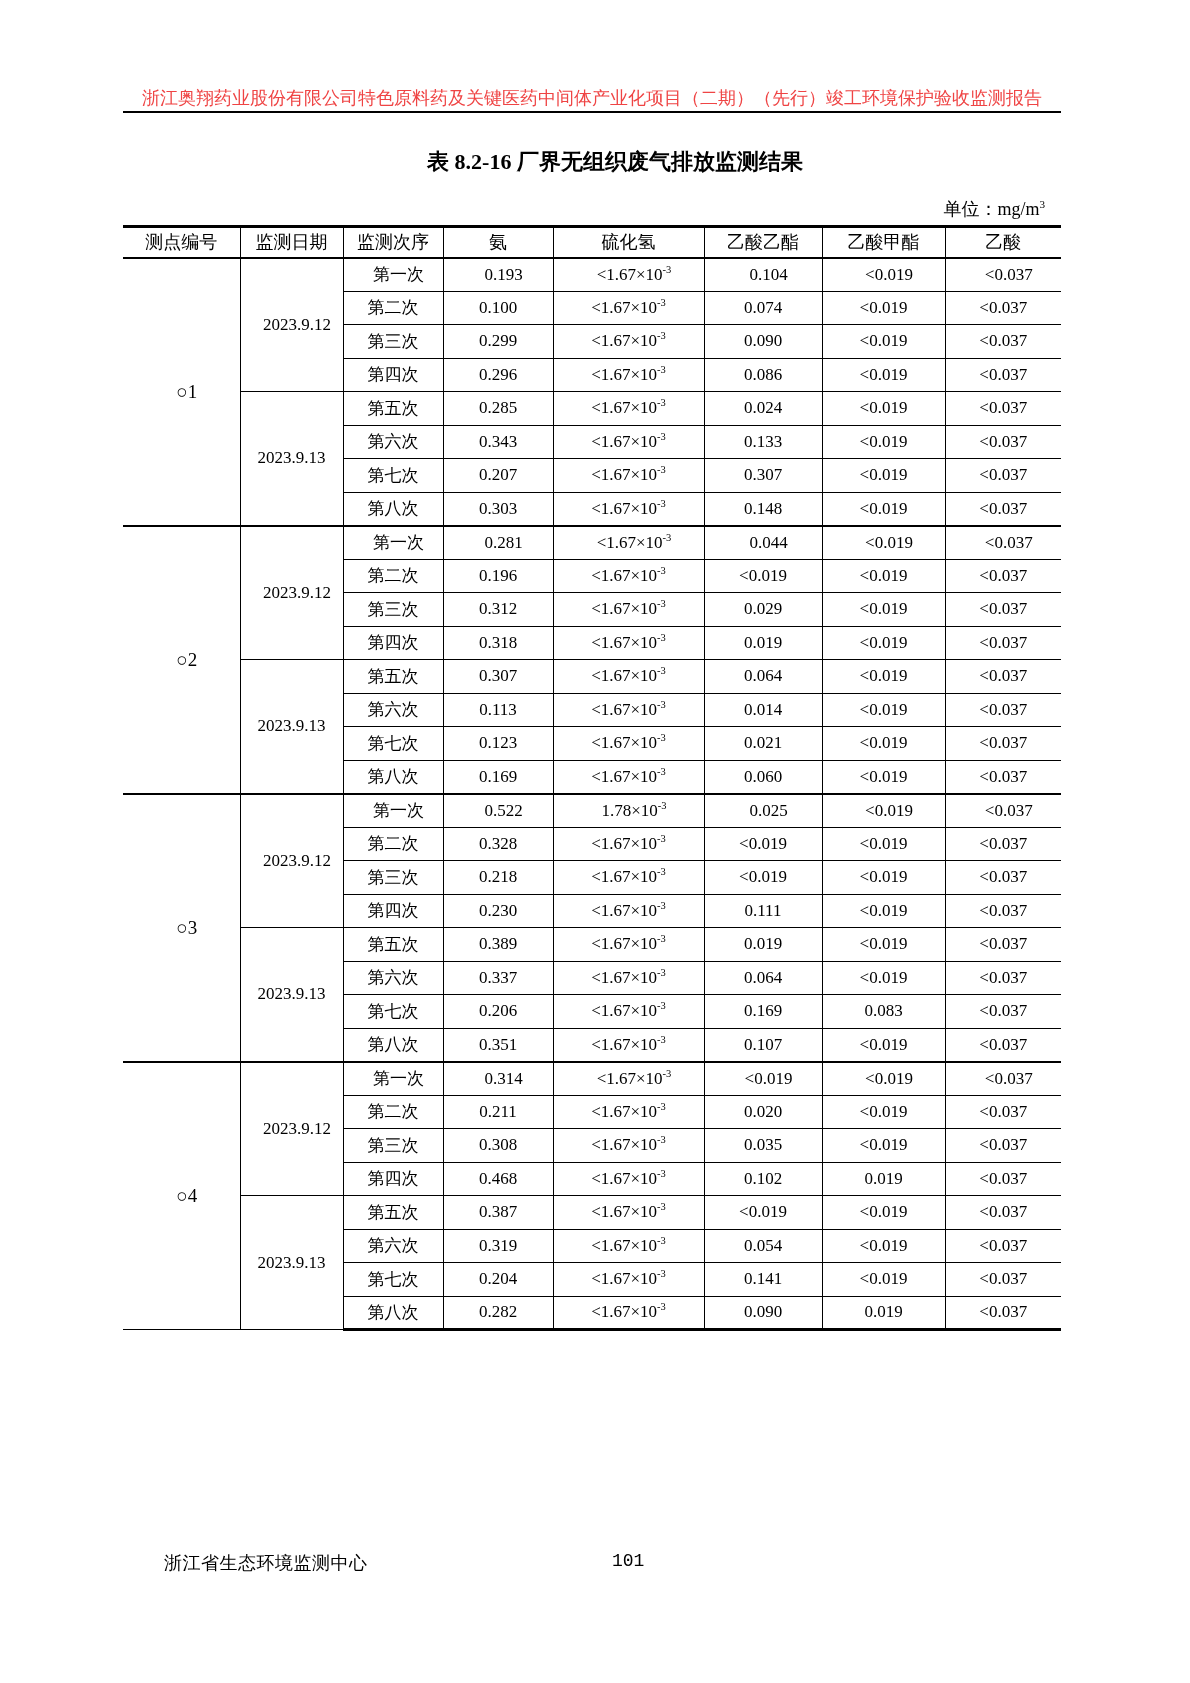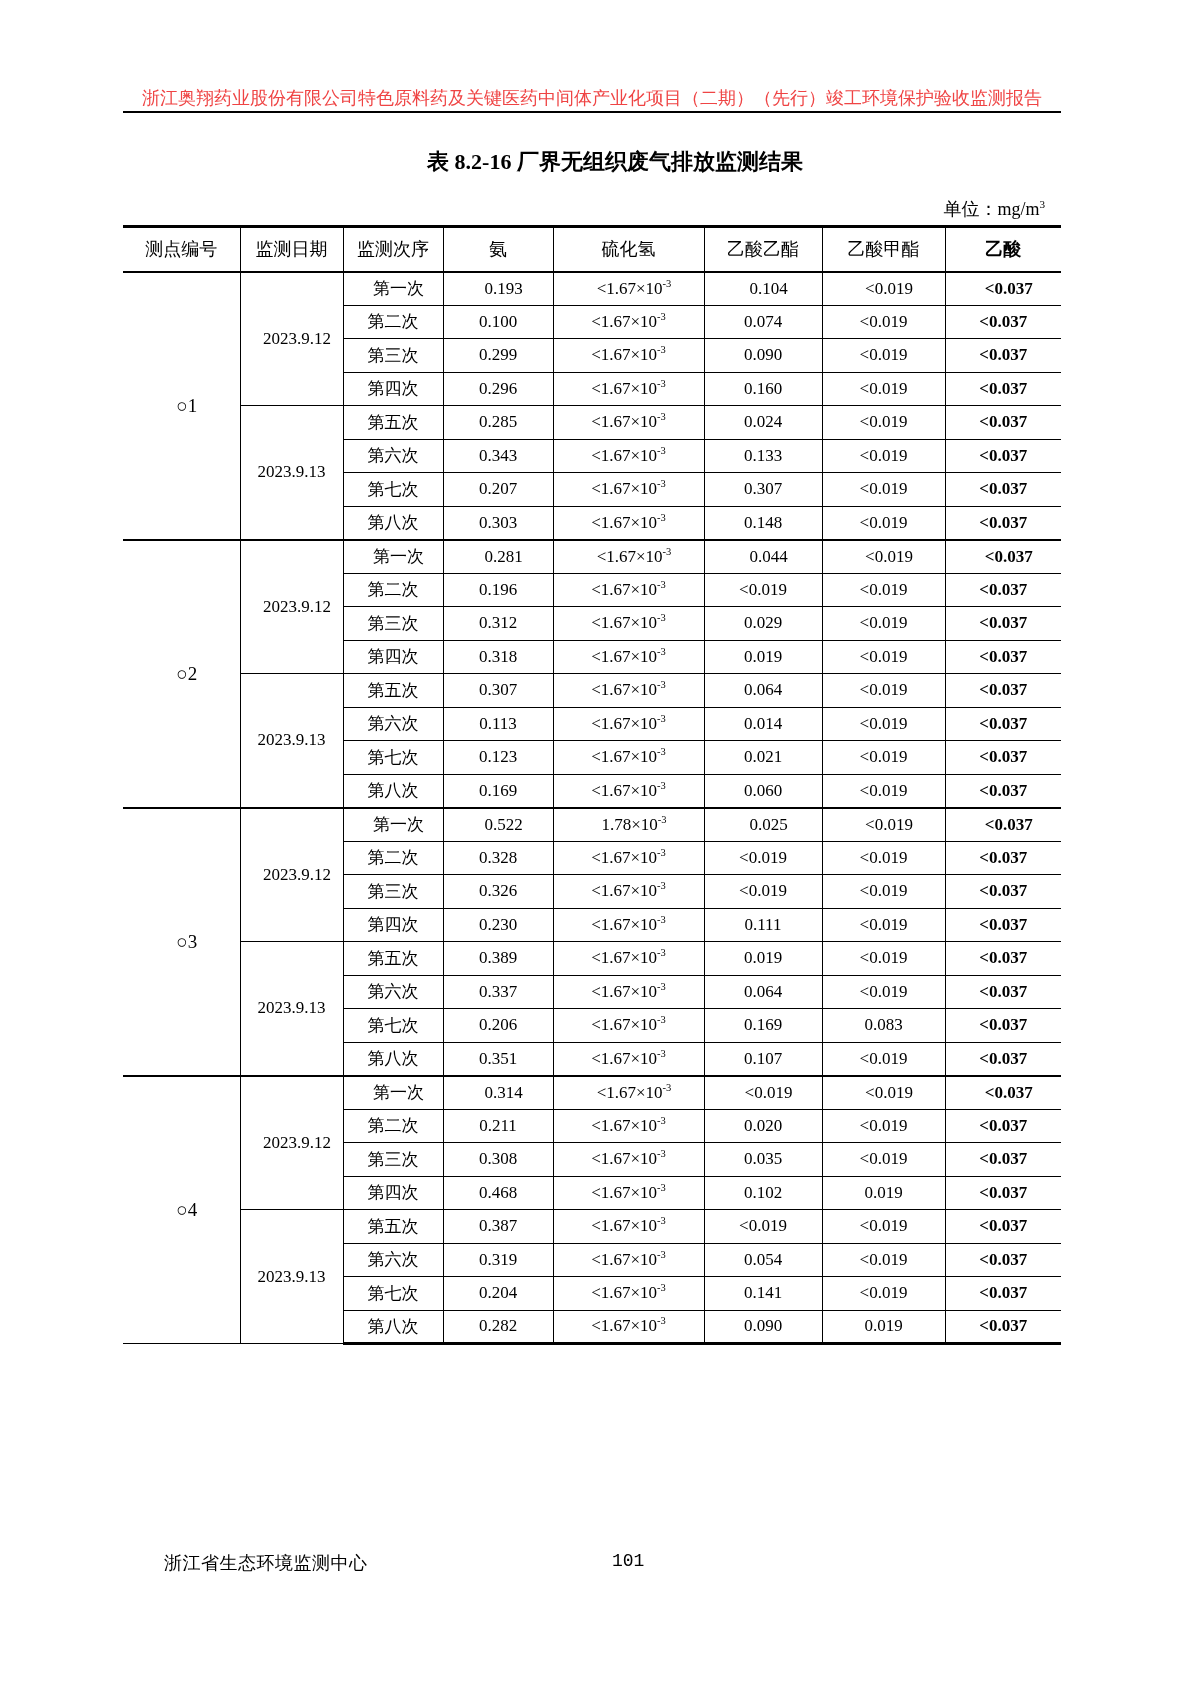--- a/index.html
+++ b/index.html
@@ -31,27 +31,27 @@
     position:absolute; left:123px; top:225px; width:938px;
     border-collapse:collapse; table-layout:fixed;
     font-size:17px;
   }
   .results th, .results td {
     border:1px solid #000; text-align:center; vertical-align:middle;
     padding:0; font-weight:normal; overflow:hidden;
   }
   .results thead th {
     border-top:3px solid #000; border-bottom:2px solid #000;
-    height:45px; font-size:18px;
+    height:31px; font-size:18px;
   }
   .results tbody td { height:33.5px; }
   .results td.grp { border-top:2px solid #000;padding-left:11px; }
   .results tbody tr:last-child td { border-bottom:3px solid #000; }
   .results .col-0 { border-left:none; }
-  .results .col-7 { border-right:none;font-weight:bold; }
+  .results .col-7 { border-right:none; }
   .results td.point { font-size:19px; }
   sup { font-size:0.62em; line-height:0; }
   .page-footer { position:absolute; top:1551px; left:0; width:1190px; font-size:18px; }
   .footer-org { position:absolute; left:164px; letter-spacing:0.5px; }
   .page-number { position:absolute; left:612px;font-family:Liberation Mono, monospace; }
 </style>
 </head>
 <body>
 
 <div class="page">
@@ -111,21 +111,21 @@
           <td class="col-3">0.299</td>
           <td class="col-4">&lt;1.67×10<sup>-3</sup></td>
           <td class="col-5">0.090</td>
           <td class="col-6">&lt;0.019</td>
           <td class="col-7">&lt;0.037</td>
         </tr>
         <tr>
           <td class="col-2">第四次</td>
           <td class="col-3">0.296</td>
           <td class="col-4">&lt;1.67×10<sup>-3</sup></td>
-          <td class="col-5">0.160</td>
+          <td class="col-5">0.086</td>
           <td class="col-6">&lt;0.019</td>
           <td class="col-7">&lt;0.037</td>
         </tr>
         <tr>
           <td rowspan="4" class="col-1">2023.9.13</td>
           <td class="col-2">第五次</td>
           <td class="col-3">0.285</td>
           <td class="col-4">&lt;1.67×10<sup>-3</sup></td>
           <td class="col-5">0.024</td>
           <td class="col-6">&lt;0.019</td>
@@ -235,21 +235,21 @@
         <tr>
           <td class="col-2">第二次</td>
           <td class="col-3">0.328</td>
           <td class="col-4">&lt;1.67×10<sup>-3</sup></td>
           <td class="col-5">&lt;0.019</td>
           <td class="col-6">&lt;0.019</td>
           <td class="col-7">&lt;0.037</td>
         </tr>
         <tr>
           <td class="col-2">第三次</td>
-          <td class="col-3">0.326</td>
+          <td class="col-3">0.218</td>
           <td class="col-4">&lt;1.67×10<sup>-3</sup></td>
           <td class="col-5">&lt;0.019</td>
           <td class="col-6">&lt;0.019</td>
           <td class="col-7">&lt;0.037</td>
         </tr>
         <tr>
           <td class="col-2">第四次</td>
           <td class="col-3">0.230</td>
           <td class="col-4">&lt;1.67×10<sup>-3</sup></td>
           <td class="col-5">0.111</td>

